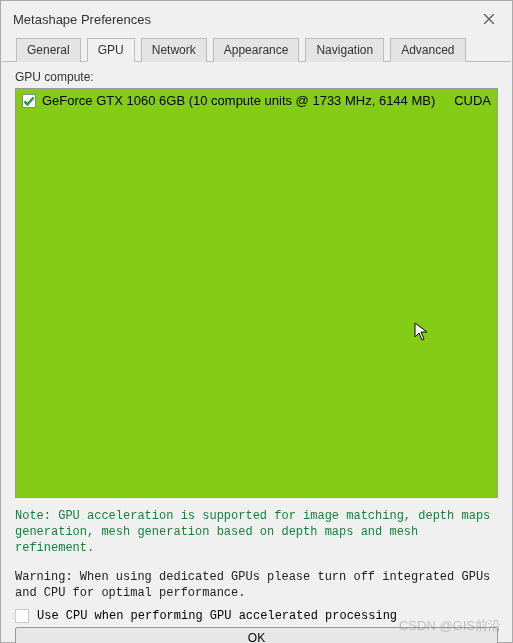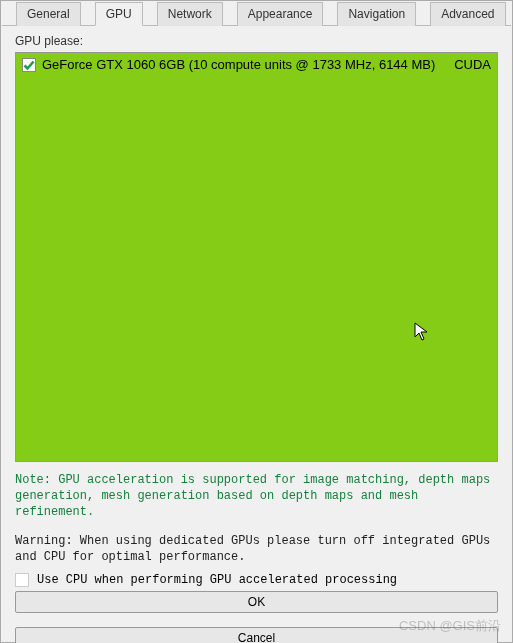--- a/index.html
+++ b/index.html
@@ -31,21 +31,21 @@
   height: 20px;
   display: flex;
   align-items: center;
   justify-content: center;
   cursor: pointer;
 }
 .close-btn svg { width: 10px; height: 10px; stroke: #666; stroke-width: 1.5; }
 .tabbar {
   display: flex;
   padding: 0 14px;
-  gap: 12px;
+  gap: 4px;
   border-bottom: 1px solid #bbb;
   margin: 0 1px;
 }
 .tab {
   padding: 4px 10px;
   font-size: 12px;
   color: #333;
   background: #e4e4e4;
   border: 1px solid #bbb;
   border-bottom: none;
@@ -142,32 +142,41 @@
   color: rgba(100,100,100,0.35);
   font-size: 13px;
   pointer-events: none;
   margin-left: 20px;
 }
 </style>
 </head>
 <body>
 
 <div class="dialog">
+  <div class="titlebar">
+    <span>Metashape Preferences</span>
+    <div class="close-btn">
+      <svg viewBox="0 0 10 10">
+          <line x1="0" y1="0" x2="10" y2="10"></line>
+          <line x1="10" y1="0" x2="0" y2="10"></line>
+        </svg>
+    </div>
+  </div>
 
   <div class="tabbar">
     <div class="tab">General</div>
     <div class="tab active">GPU</div>
     <div class="tab">Network</div>
     <div class="tab">Appearance</div>
     <div class="tab">Navigation</div>
     <div class="tab">Advanced</div>
   </div>
 
   <div class="content">
-    <div class="section-label">GPU please:</div>
+    <div class="section-label">GPU compute:</div>
 
     <div class="device-list">
       <div class="device-row">
         <span class="chk">
           <svg viewBox="0 0 12 12">
               <polyline points="1.5,6.5 4.5,9.5 10.5,2.5"></polyline>
             </svg>
         </span>
         <span class="device-name">GeForce GTX 1060 6GB (10 compute units @ 1733 MHz, 6144 MB)</span>
         <span class="device-api">CUDA</span>

